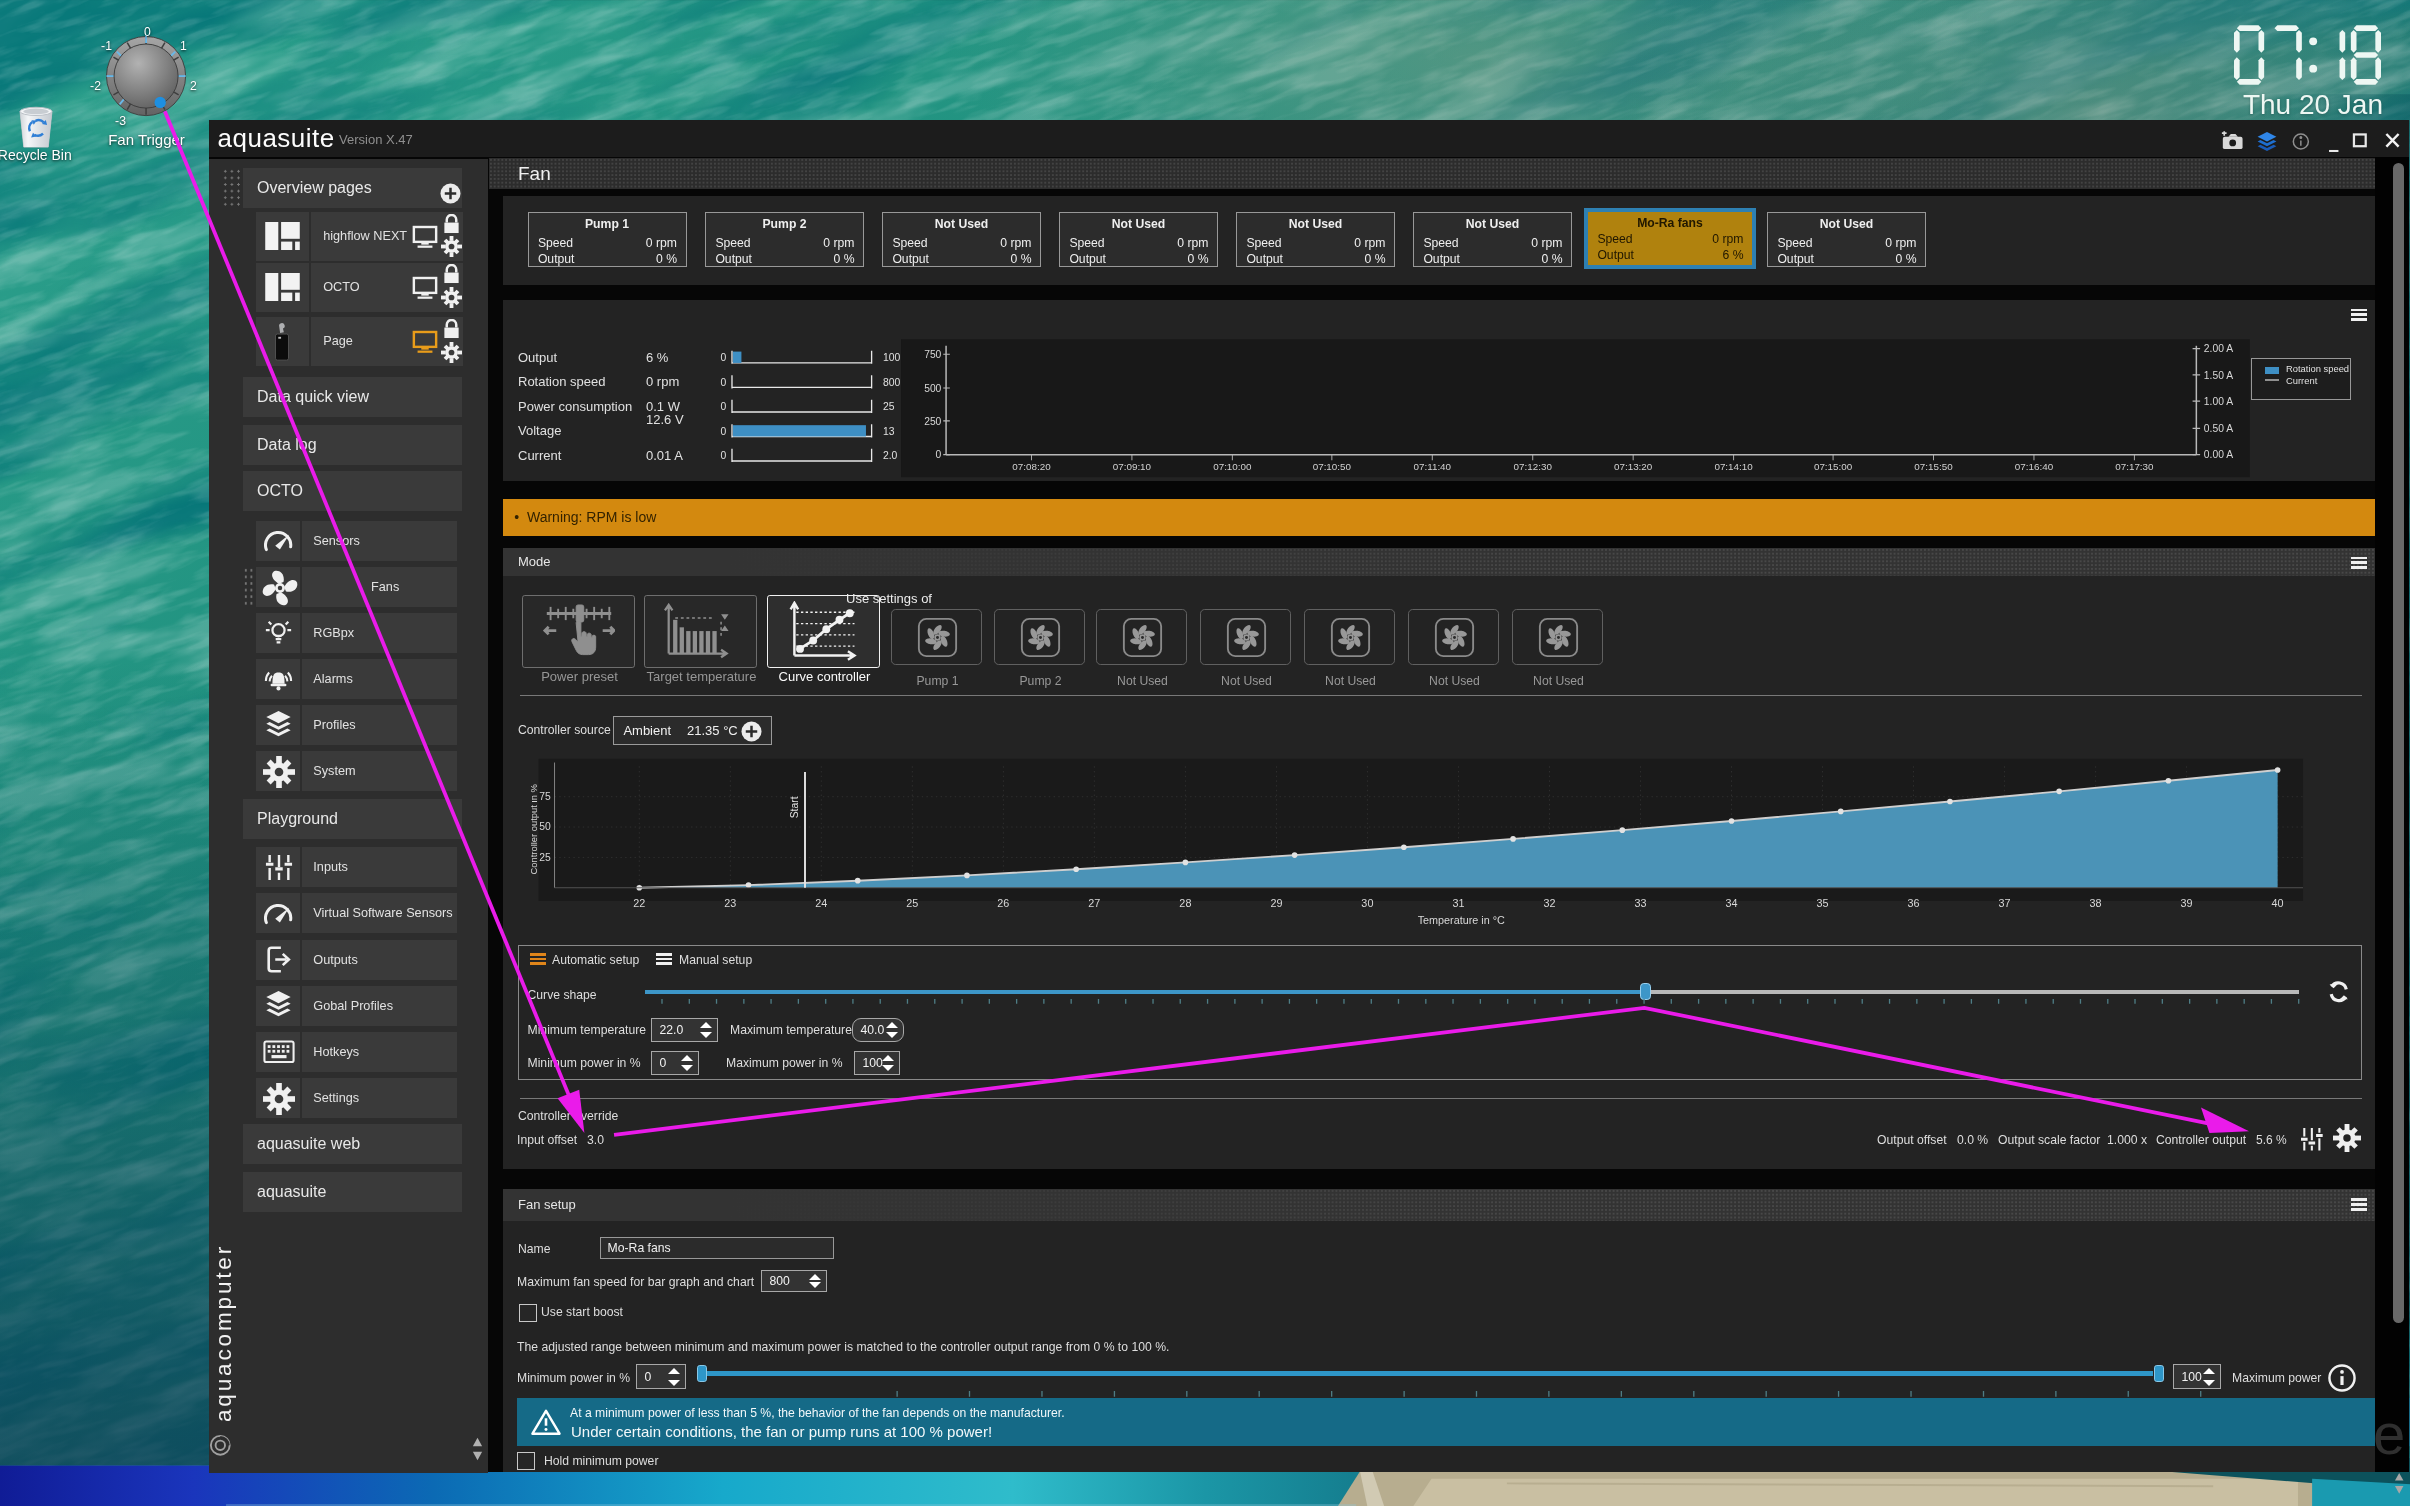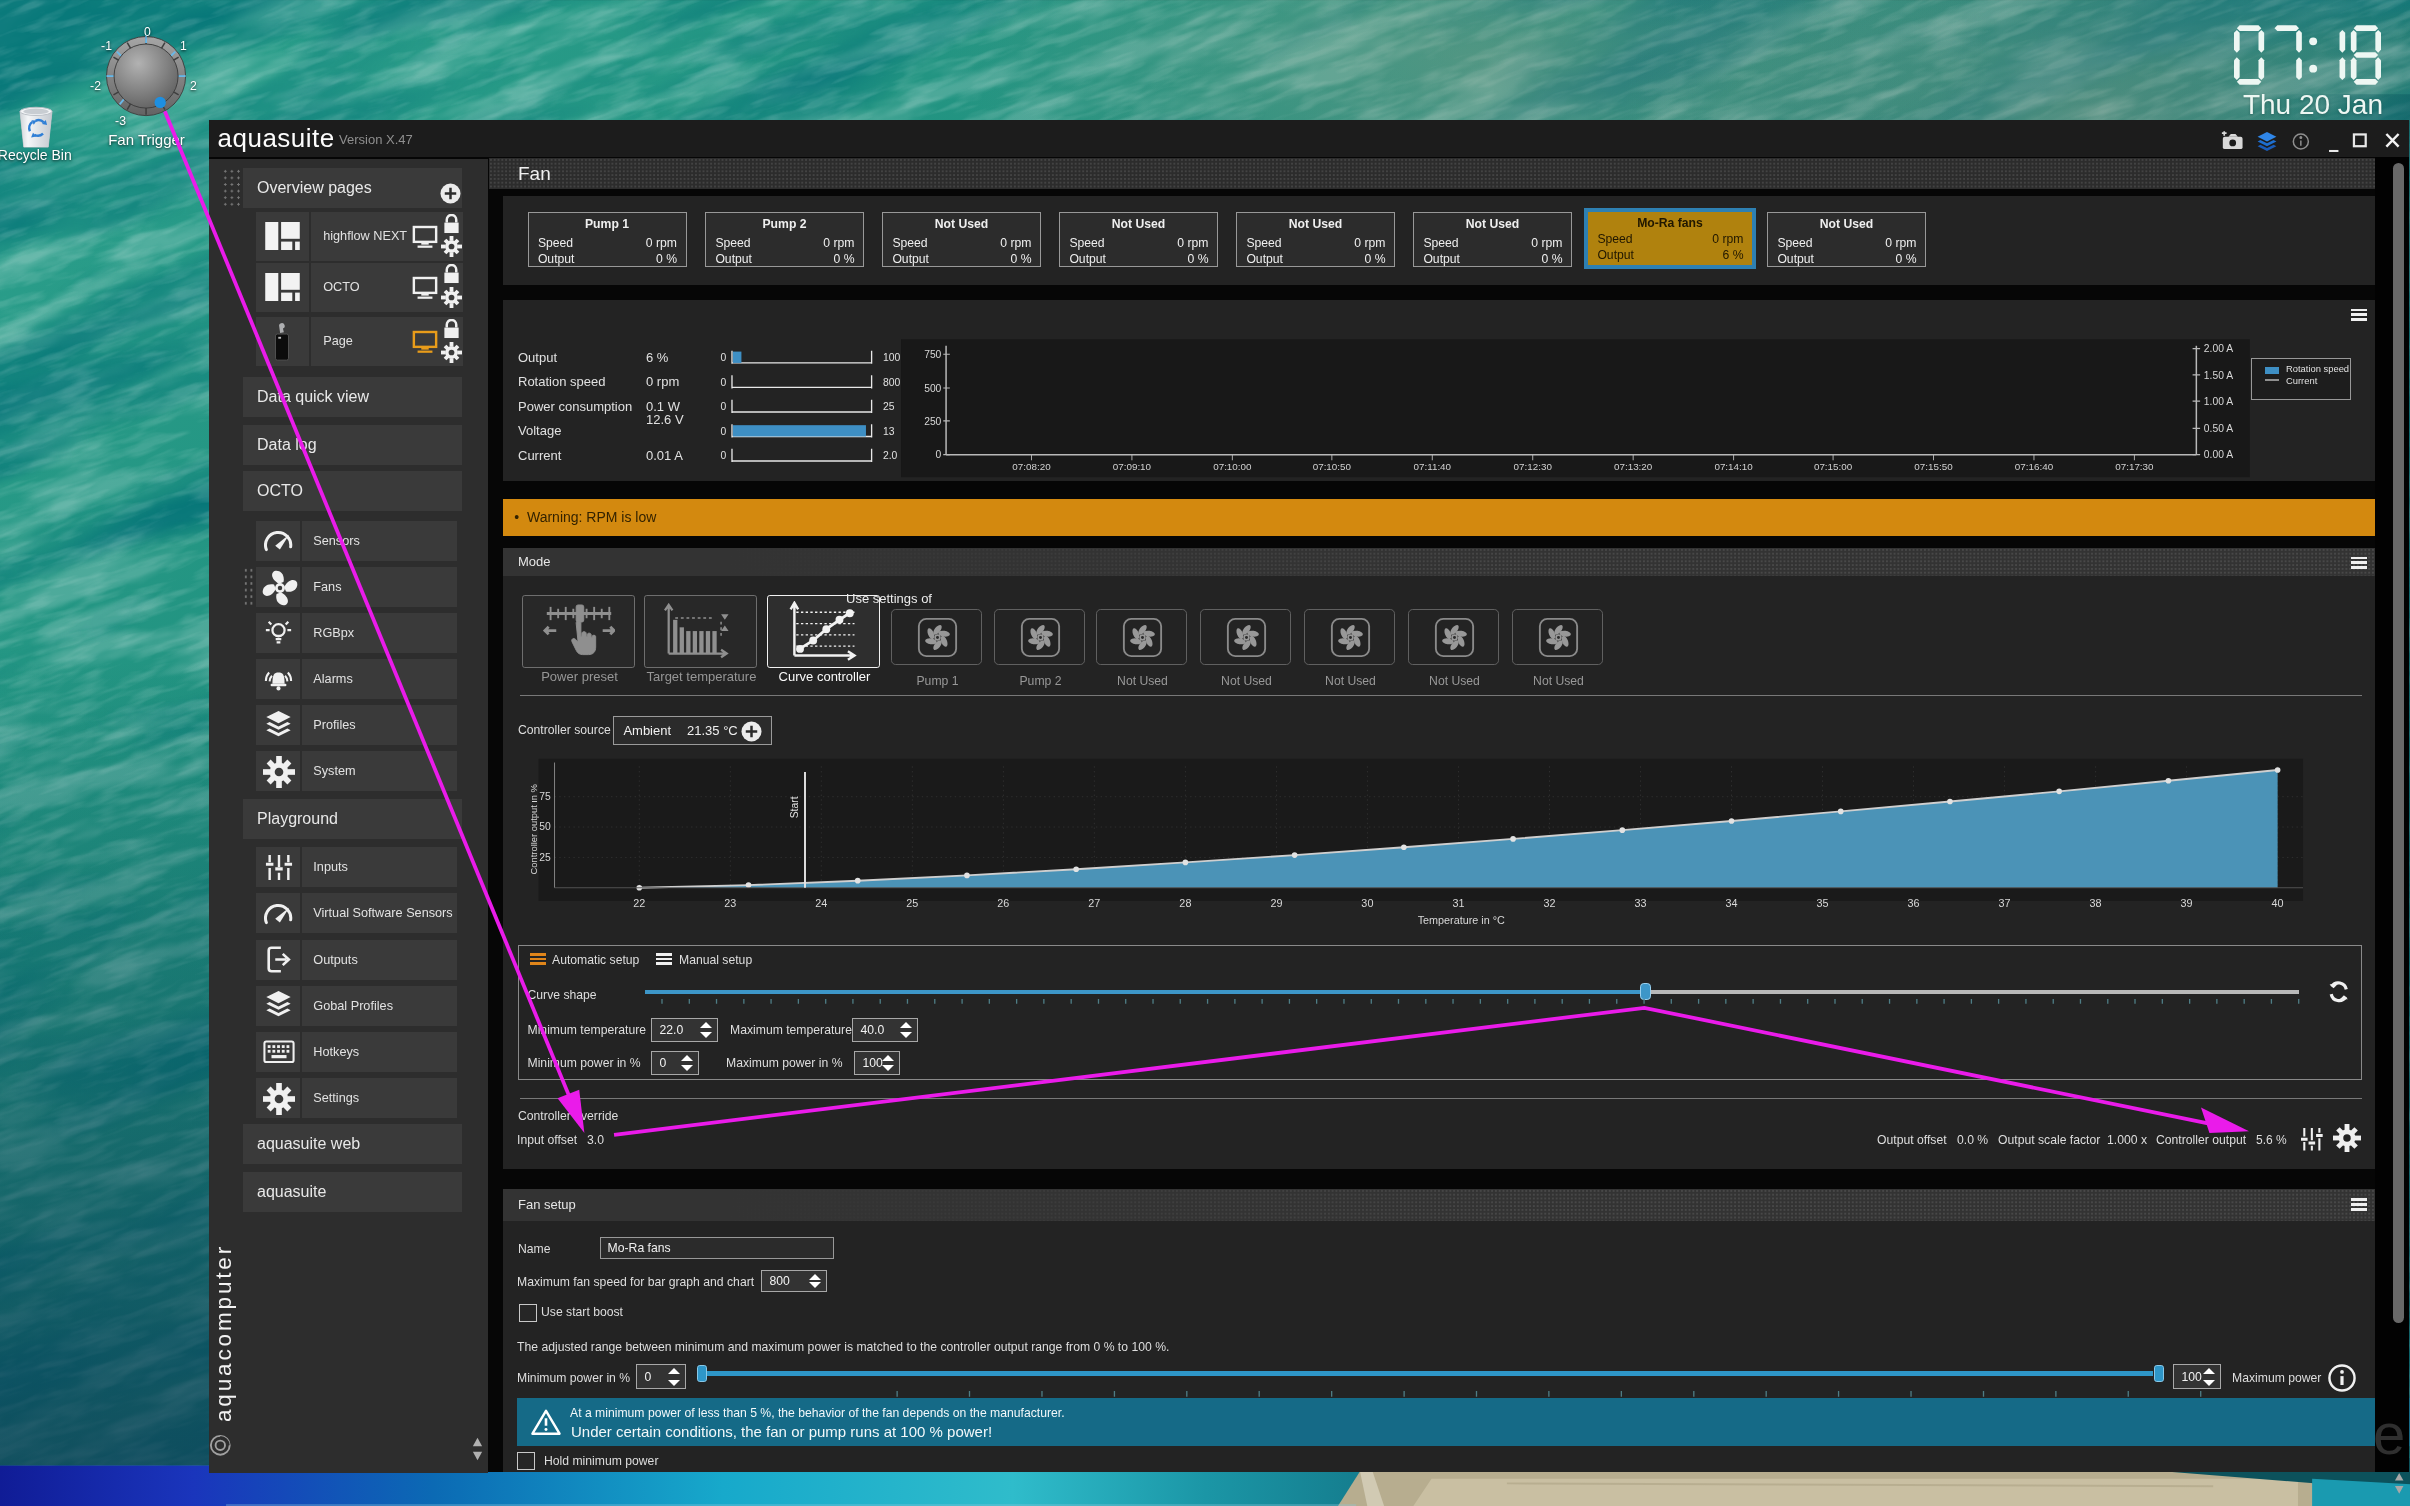--- a/index.html
+++ b/index.html
@@ -364,21 +364,21 @@
         <svg class="abs" style="left:53px;top:411px" width="36" height="36" viewBox="-19 -19 38 38">
             <g fill="#f0f0f0">
               <path d="M-2,-4 C-10,-6 -14,-12 -10,-16 C-5,-19 2,-15 2,-7 Z" transform="rotate(14)"></path>
               <path d="M-2,-4 C-10,-6 -14,-12 -10,-16 C-5,-19 2,-15 2,-7 Z" transform="rotate(104)"></path>
               <path d="M-2,-4 C-10,-6 -14,-12 -10,-16 C-5,-19 2,-15 2,-7 Z" transform="rotate(194)"></path>
               <path d="M-2,-4 C-10,-6 -14,-12 -10,-16 C-5,-19 2,-15 2,-7 Z" transform="rotate(284)"></path>
               <circle r="5.2"></circle>
               <circle r="2.4" fill="#3a3a3a"></circle>
             </g>
           </svg>
-        <div class="lb abs" style="left:93px;top:408px;width:155px;height:40px;line-height:40px;padding-left:11.3px;">Fans</div>
+        <div class="lb abs" style="left:93px;top:408px;width:155px;height:40px;line-height:40px;padding-left:11.3px;text-align:center;">Fans</div>
         <div class="ic abs" style="left:47px;top:454px;width:44px;height:40px;"></div>
         <svg class="abs" style="left:55px;top:460px" width="29" height="29" viewBox="0 0 31 31">
             <g stroke="#f0f0f0" stroke-width="2.4" fill="none">
               <circle cx="15.5" cy="12" r="6.5"></circle>
               <path d="M12.5,18 l6,0 M12.5,21.5 l6,0 M13.5,25 l4,0"></path>
               <path d="M2,12 l4,0 M25,12 l4,0 M5,3 l3,3 M26,3 l-3,3" stroke-dasharray="4 2"></path>
             </g>
           </svg>
         <div class="lb abs" style="left:93px;top:454px;width:155px;height:40px;line-height:40px;padding-left:11.3px;">RGBpx</div>
         <div class="ic abs" style="left:47px;top:500px;width:44px;height:40px;"></div>
@@ -907,21 +907,21 @@
           <path d="M4.5,15 a8.5,8.5 0 0 0 15.5,3" stroke-width="3.4"></path>
             <path d="M14,17 l6,0 0,6" fill="#f0f0f0" stroke="none" transform="rotate(-45 18 19)"></path>
         </svg>
         <div class="lab13" style="left:24.5px;top:475px;">Minimum temperature</div>
         <div class="spin" style="left:148px;top:470px;width:67px;height:23.5px;">
             <span>22.0</span>
             <i class="up"></i>
             <i class="dn"></i>
           </div>
         <div class="lab13" style="left:227px;top:475px;">Maximum temperature</div>
-        <div class="spin" style="left:349px;top:470px;width:66px;height:23.5px;">
+        <div class="spin" style="left:349px;top:470px;width:52px;height:23.5px;border-radius:9px;">
             <span>40.0</span>
             <i class="up"></i>
             <i class="dn"></i>
           </div>
         <div class="lab13" style="left:24.5px;top:508px;">Minimum power in %</div>
         <div class="spin" style="left:148px;top:503px;width:48px;height:23.5px;">
             <span>0</span>
             <i class="up"></i>
             <i class="dn"></i>
           </div>

